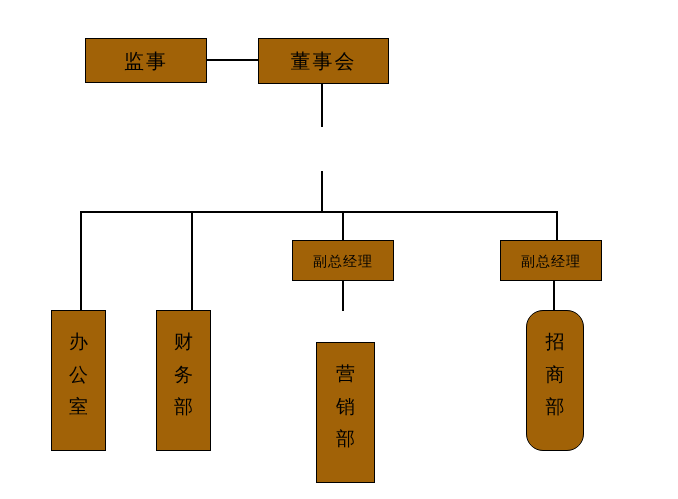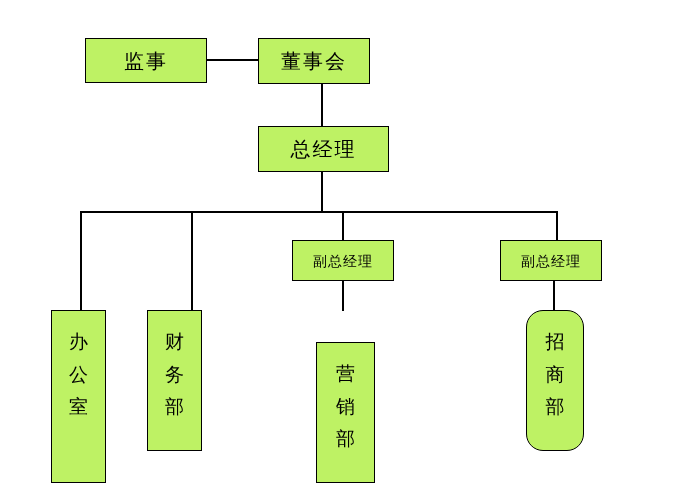--- a/index.html
+++ b/index.html
@@ -16,21 +16,21 @@
     width: 678px;
     height: 499px;
     background: #ffffff;
     overflow: hidden;
   }
   
   .node {
     position: absolute;
     box-sizing: border-box;
     border: 1.6px solid #000000;
-    background: #bef264;
+    background: #a16207;
     display: flex;
     align-items: center;
     justify-content: center;
     color: #000000;
     z-index: 3;
   }
   .node .label {
     display: block;
     text-align: center;
     line-height: 1.0;
@@ -91,41 +91,38 @@
   <div class="line v" style="left:556px; top:211px; height:30px;"></div>
 
   <div class="line v" style="left:342px; top:280px; height:31px;"></div>
 
   <div class="line v" style="left:553px; top:280px; height:31px;"></div>
 
   <div class="node horiz" style="left:85px; top:38px; width:122px; height:45px;">
     <span class="label">监事</span>
   </div>
 
-  <div class="node horiz" style="left:258px; top:38px; width:112px; height:46px;">
+  <div class="node horiz" style="left:258px; top:38px; width:131px; height:46px;">
     <span class="label">董事会</span>
   </div>
 
-  <div class="node horiz" style="left:258px; top:126px; width:131px; height:46px;">
-    <span class="label">总经理</span>
-  </div>
 
   <div class="node horiz small" style="left:292px; top:240px; width:102px; height:41px;">
     <span class="label">副总经理</span>
   </div>
 
   <div class="node horiz small" style="left:500px; top:240px; width:102px; height:41px;">
     <span class="label">副总经理</span>
   </div>
 
-  <div class="node vert" style="left:51px; top:310px; width:55px; height:173px;">
+  <div class="node vert" style="left:51px; top:310px; width:55px; height:141px;">
     <span class="label">办公室</span>
   </div>
 
-  <div class="node vert" style="left:147px; top:310px; width:55px; height:141px;">
+  <div class="node vert" style="left:156px; top:310px; width:55px; height:141px;">
     <span class="label">财务部</span>
   </div>
 
   <div class="node vert" style="left:316px; top:310px; width:59px; height:141px;margin-top:32px;">
     <span class="label">营销部</span>
   </div>
 
   <div class="node vert" style="left:526px; top:310px; width:58px; height:141px;border-radius:17px;">
     <span class="label">招商部</span>
   </div>

